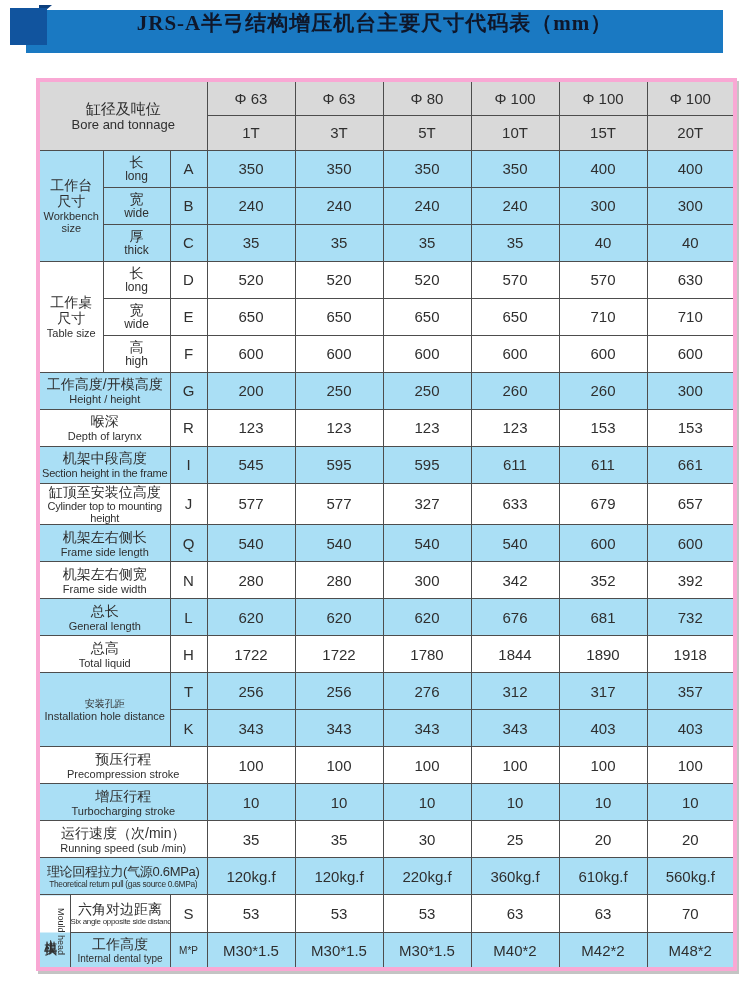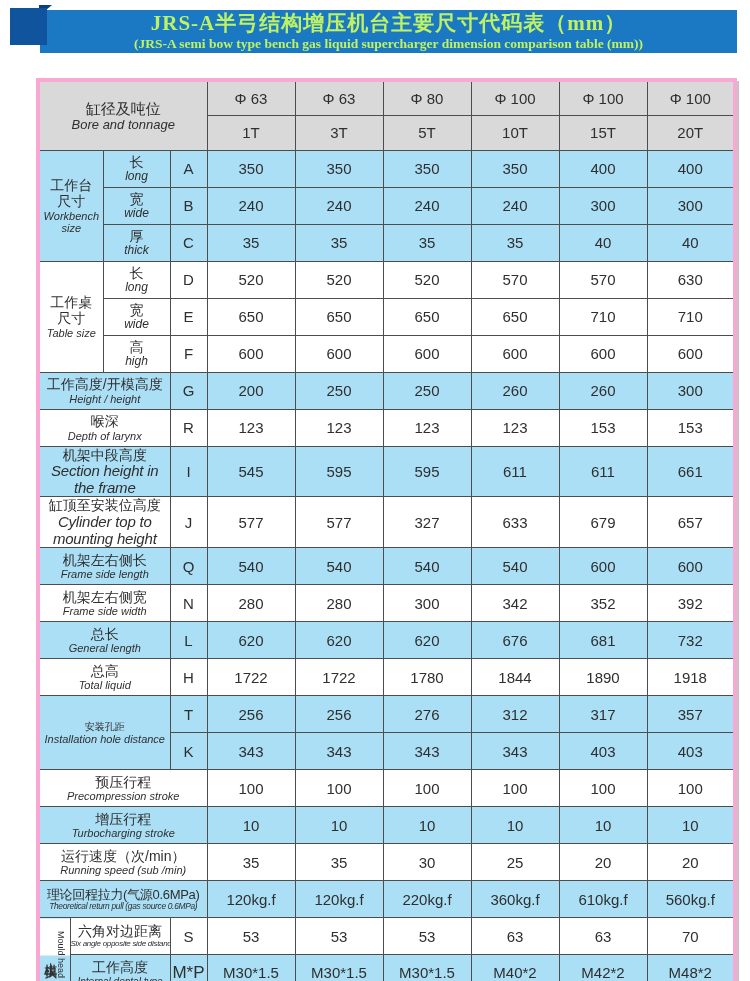--- a/index.html
+++ b/index.html
@@ -1,60 +1,59 @@
 <!DOCTYPE html>
 <html><head>
 <meta charset="utf-8">
 <style>
   html,body{margin:0;padding:0;background:#ffffff;}
   body{width:750px;height:981px;position:relative;font-family:"Liberation Sans",sans-serif;}
 
   
   .fold{position:absolute;left:39px;top:5px;width:0;height:0;
         border-left:13px solid #0c3f7d;border-bottom:11px solid transparent;}
-  .banner{position:absolute;left:40px;top:10px;width:697px;height:43px;
-          background:#1a79c2;color:#bef264;text-align:center;overflow:hidden;}
+  .banner{position:absolute;left:26px;top:10px;width:697px;height:43px;
+          background:#1a79c2;color:#0f172a;text-align:center;overflow:hidden;}
   .banner .l1{font-family:"Liberation Serif",serif;font-weight:bold;font-size:21px;line-height:25px;margin-top:1px;letter-spacing:1px;}
   .banner .l2{font-family:"Liberation Serif",serif;font-weight:bold;font-size:13.5px;line-height:15px;}
   .sq{position:absolute;left:10px;top:8px;width:37px;height:37px;background:#11549e;}
 
   
   .twrap{position:absolute;left:36px;top:78px;box-shadow:2px 3px 0 #c4c4c4;}
   table.t{border-collapse:collapse;table-layout:fixed;width:699px;border:4px solid #f9a8d4;}
   .t th,.t td{border:1px solid #4d4d4d;text-align:center;vertical-align:middle;padding:0;overflow:hidden;color:#2f2f2f;}
   thead tr{height:35px;}
   tbody tr{height:37px;}
   thead th{background:#d9d9d9;font-weight:normal;font-size:15px;}
   tr.blue{background:#aadff5;}
   tr.white{background:#ffffff;}
 
   .cn{font-size:14px;line-height:1.2;display:block;}
   .cn.sm{font-size:13px;letter-spacing:-0.3px;}
-  .en{font-size:11px;line-height:1.1;display:block;font-style:italic;}
-  .en.xs{font-size:15px;letter-spacing:-0.2px;}
+  .en{font-size:11px;line-height:1.1;display:block;}
+  .en.xs{font-size:11px;letter-spacing:-0.2px;}
   .en.xxs{font-size:8.4px;letter-spacing:-0.3px;white-space:nowrap;}
   .pre{white-space:pre-line;}
   .val{font-size:15px;}
   .code{font-size:15px;}
   .corner .cn{font-size:15px;}
   .corner .en{font-size:13px;}
 
   
   td.mould{background:linear-gradient(to bottom,#ffffff 0 37px,#aadff5 37px 100%);}
   .vwrap{display:flex;height:72px;align-items:center;justify-content:center;}
   .vcn{writing-mode:vertical-lr;text-orientation:upright;font-size:13px;line-height:1;letter-spacing:1px;}
   .ven{writing-mode:vertical-lr;font-size:9px;line-height:1;margin-left:-1px;}
 </style>
 </head>
 <body>
 
 <div class="fold"></div>
 <div class="banner">
   <div class="l1">JRS-A半弓结构增压机台主要尺寸代码表（mm）</div>
-  <div class="l2">(JRS-A semi bow type bench gas liquid supercharger dimension comparison table (mm))</div>
 </div>
 <div class="sq"></div>
 
 <div class="twrap">
 <table class="t">
   <colgroup>
     <col style="width:32px">
         <col style="width:33px">
         <col style="width:67px">
         <col style="width:37px">
@@ -384,21 +383,21 @@
           <td class="val">53</td>
           <td class="val">63</td>
           <td class="val">63</td>
           <td class="val">70</td>
     </tr>
     <tr class="blue">
       <td colspan="2">
             <span class="cn">工作高度</span>
             <span class="en" style="font-size:10px">Internal dental type</span>
           </td>
-      <td class="code" style="font-size:17px">M*P</td>
+      <td class="code" style="font-size:10px">M*P</td>
       <td class="val">M30*1.5</td>
           <td class="val">M30*1.5</td>
           <td class="val">M30*1.5</td>
           <td class="val">M40*2</td>
           <td class="val">M42*2</td>
           <td class="val">M48*2</td>
     </tr>
   </tbody>
 </table>
 </div>

